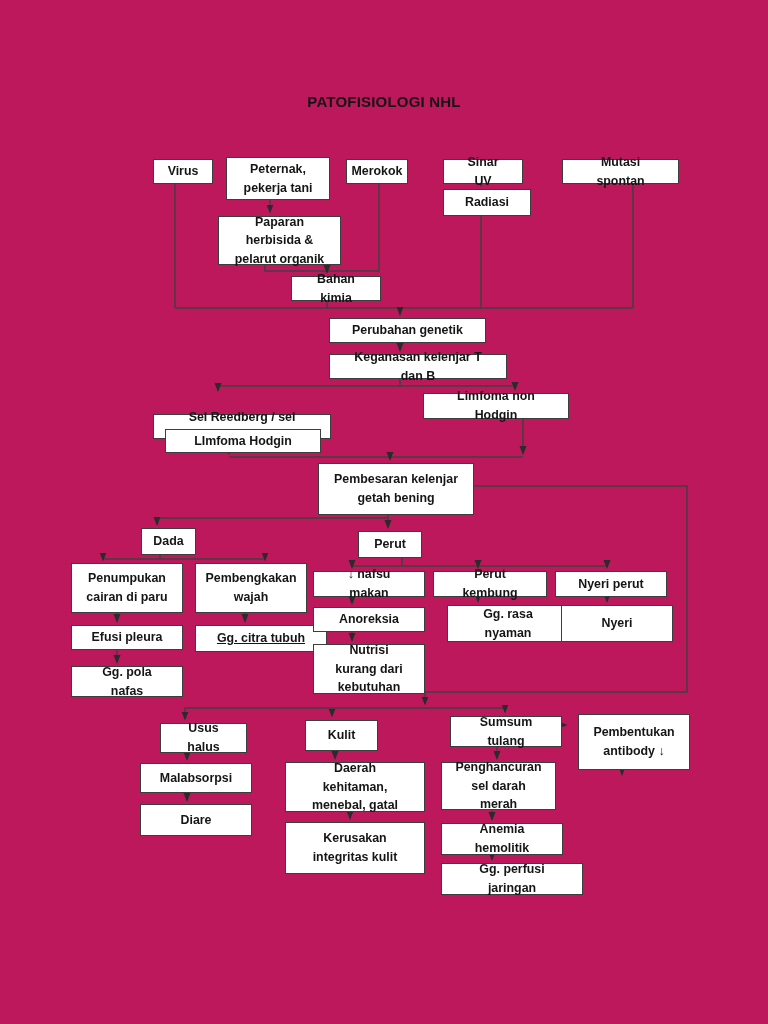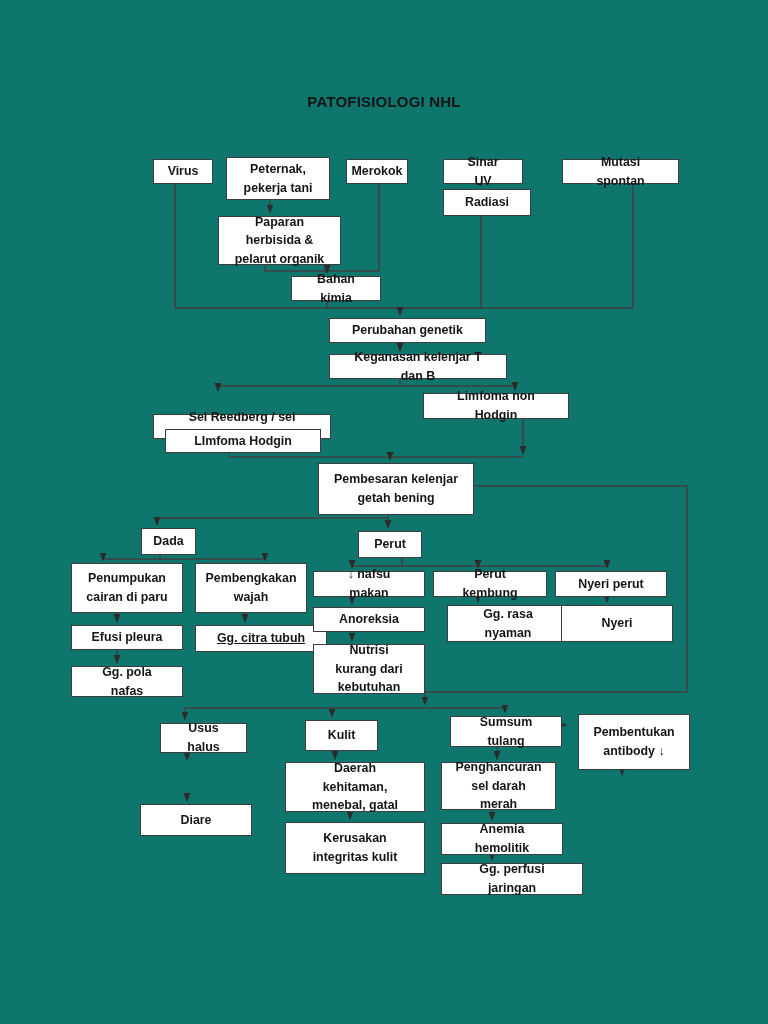--- a/index.html
+++ b/index.html
@@ -1,17 +1,17 @@
 <!DOCTYPE html>
 <html><head>
 <meta charset="utf-8">
 <style>
   html,body { margin:0; padding:0; background:#ffffff; }
   .canvas {
-    position:relative; width:768px; height:1024px; background:#0f766e;
+    position:relative; width:768px; height:1024px; background:#be185d;
     font-family:"Liberation Sans", sans-serif; overflow:hidden;
   }
   .title {
     position:absolute; top:93px; left:0; width:768px; text-align:center;
     font-size:15px; font-weight:bold; color:#141414; letter-spacing:.2px;
   }
   svg.edges { position:absolute; left:0; top:0; width:768px; height:1024px; }
   .node {
     position:absolute; box-sizing:border-box; background:#ffffff;
     border:1.6px solid #3d3d3d; color:#151515;
@@ -127,20 +127,21 @@
   <div class="node" style="left:187px; top:625px; width:132px; height:27px;text-decoration:underline;">Gg. citra tubuh</div>
   <div class="node" style="left:305px; top:607px; width:112px; height:25px;">Anoreksia</div>
   <div class="node" style="left:439px; top:605px; width:122px; height:37px;">Gg. rasa nyaman</div>
   <div class="node" style="left:553px; top:605px; width:112px; height:37px;">Nyeri</div>
   <div class="node" style="left:63px;  top:666px; width:112px; height:31px;">Gg. pola nafas</div>
   <div class="node" style="left:305px; top:644px; width:112px; height:50px;">Nutrisi kurang dari kebutuhan</div>
   <div class="node" style="left:152px; top:723px; width:87px;  height:30px;">Usus halus</div>
   <div class="node" style="left:297px; top:720px; width:73px;  height:31px;">Kulit</div>
   <div class="node" style="left:442px; top:716px; width:112px; height:31px;">Sumsum tulang</div>
   <div class="node" style="left:570px; top:714px; width:112px; height:56px;">Pembentukan antibody ↓</div>
+  <div class="node" style="left:132px; top:763px; width:112px; height:30px;">Malabsorpsi</div>
   <div class="node" style="left:277px; top:762px; width:140px; height:50px;">Daerah kehitaman, menebal, gatal</div>
   <div class="node" style="left:433px; top:762px; width:115px; height:48px;">Penghancuran sel darah merah</div>
   <div class="node" style="left:132px; top:804px; width:112px; height:32px;">Diare</div>
   <div class="node" style="left:277px; top:822px; width:140px; height:52px;">Kerusakan integritas kulit</div>
   <div class="node" style="left:433px; top:823px; width:122px; height:32px;">Anemia hemolitik</div>
   <div class="node" style="left:433px; top:863px; width:142px; height:32px;">Gg. perfusi jaringan</div>
 
 </div>
 
 </body></html>

